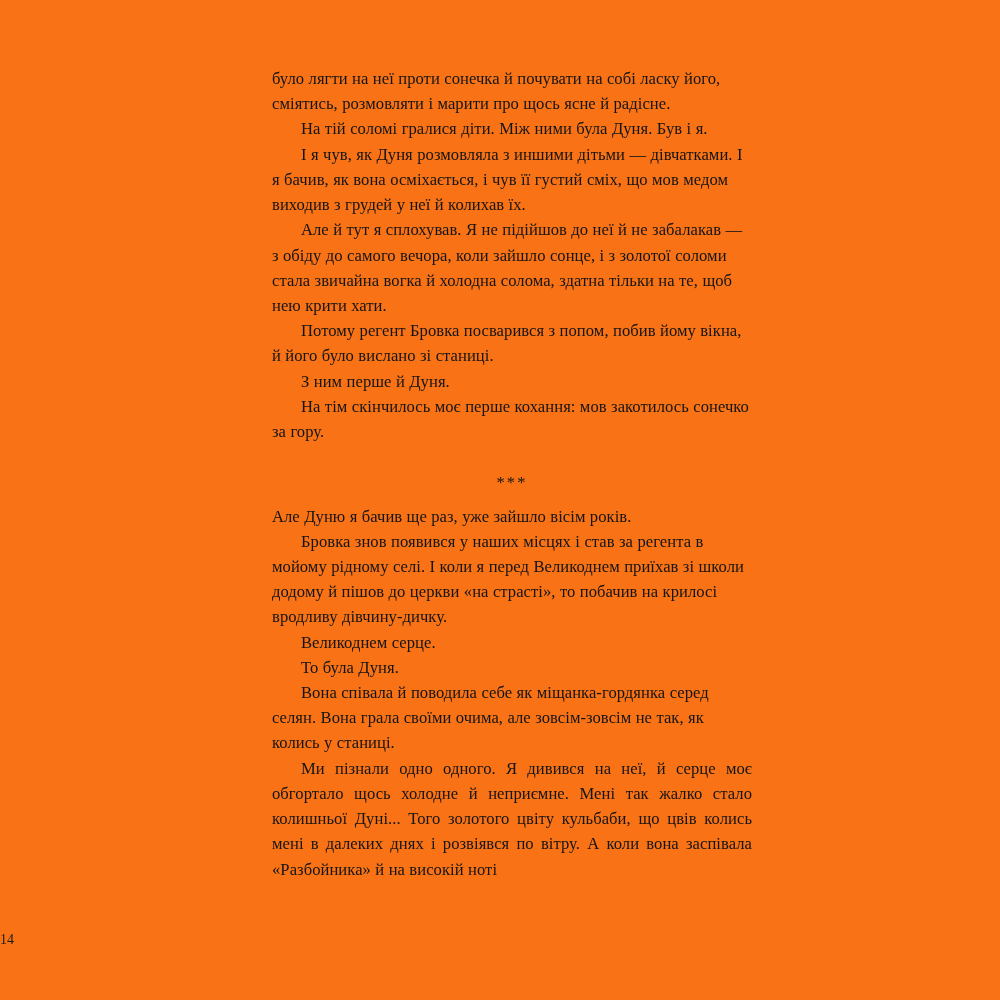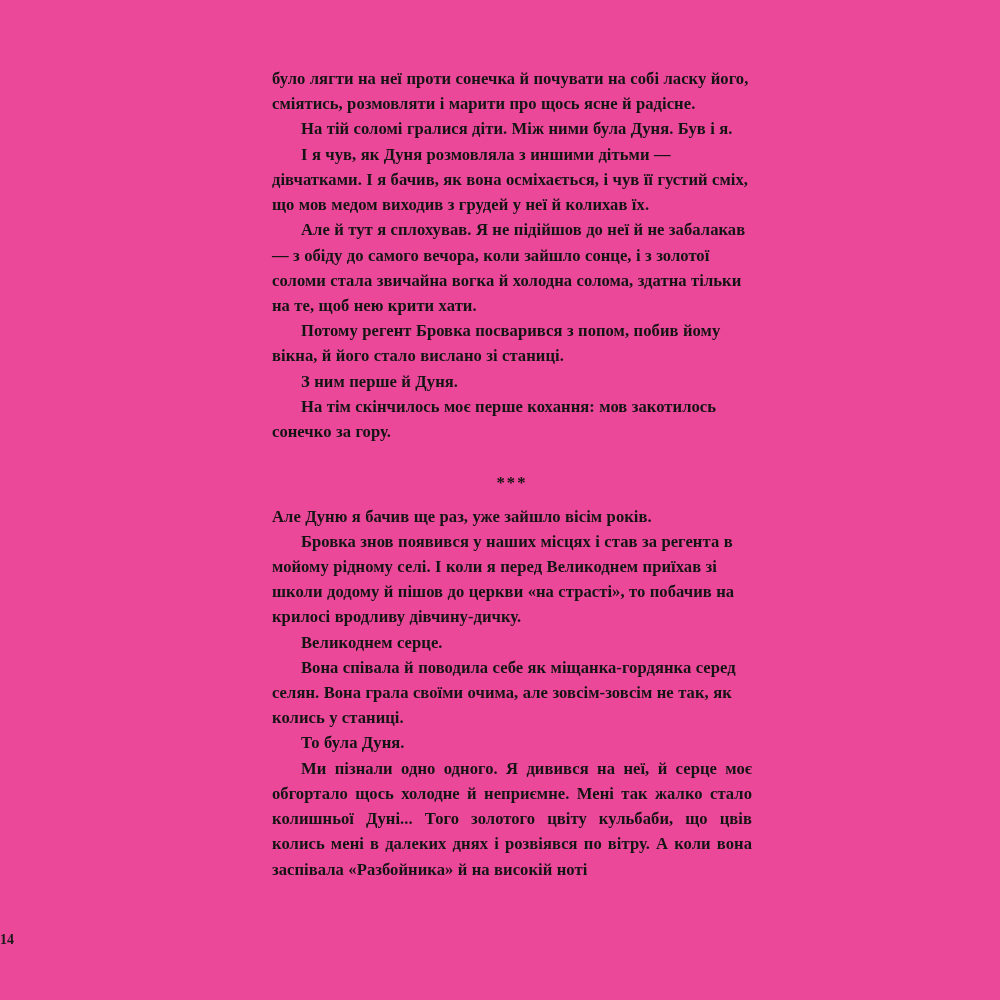--- a/index.html
+++ b/index.html
@@ -11,22 +11,21 @@
     width: 1000px;
     height: 1000px;
     font-family: "Liberation Serif", serif;
     color: #1a1a1a;
     overflow: hidden;
   }
   .page {
     position: relative;
     width: 1000px;
     height: 1000px;
-    background: #ec4899;
-    font-weight: bold;
+    background: #f97316;
   }
   .text-column {
     position: absolute;
     left: 272px;
     top: 66px;
     width: 480px;
   }
   p.para {
     margin: 0;
     font-size: 16.6px;
@@ -70,31 +69,31 @@
 </head>
 <body>
 
 <div class="page">
   <div class="text-column">
 
     <p class="para last-of-block">було лягти на неї проти сонечка й почувати на собі ласку його, сміятись, розмовляти і марити про щось ясне й радісне.</p>
     <p class="para indent last-of-block">На тій соломі гралися діти. Між ними була Дуня. Був і я.</p>
     <p class="para indent last-of-block">І я чув, як Дуня розмовляла з иншими дітьми — дівчатками. І я бачив, як вона осміхається, і чув її густий сміх, що мов медом виходив з грудей у неї й колихав їх.</p>
     <p class="para indent last-of-block">Але й тут я сплохував. Я не підійшов до неї й не забалакав — з обіду до самого вечора, коли зайшло сонце, і з золотої соломи стала звичайна вогка й холодна солома, здатна тільки на те, щоб нею крити хати.</p>
-    <p class="para indent last-of-block">Потому регент Бровка посварився з попом, побив йому вікна, й його стало вислано зі станиці.</p>
+    <p class="para indent last-of-block">Потому регент Бровка посварився з попом, побив йому вікна, й його було вислано зі станиці.</p>
     <p class="para indent last-of-block">З ним перше й Дуня.</p>
     <p class="para indent last-of-block">На тім скінчилось моє перше кохання: мов закотилось сонечко за гору.</p>
 
     <div class="spacer-before-sep"></div>
     <p class="sep">***</p>
     <div class="spacer-after-sep"></div>
 
     <p class="para last-of-block">Але Дуню я бачив ще раз, уже зайшло вісім років.</p>
     <p class="para indent last-of-block">Бровка знов появився у наших місцях і став за регента в мойому рідному селі. І коли я перед Великоднем приїхав зі школи додому й пішов до церкви «на страсті», то побачив на крилосі вродливу дівчину-дичку.</p>
     <p class="para indent last-of-block">Великоднем серце.</p>
+    <p class="para indent last-of-block">То була Дуня.</p>
     <p class="para indent last-of-block">Вона співала й поводила себе як міщанка-гордянка серед селян. Вона грала своїми очима, але зовсім-зовсім не так, як колись у станиці.</p>
-    <p class="para indent last-of-block">То була Дуня.</p>
     <p class="para indent">Ми пізнали одно одного. Я дивився на неї, й серце моє обгортало щось холодне й неприємне. Мені так жалко стало колишньої Дуні... Того золотого цвіту кульбаби, що цвів колись мені в далеких днях і розвіявся по вітру. А коли вона заспівала «Разбойника» й на високій ноті</p>
 
   </div>
 
   <div class="folio">14</div>
 </div>
 
 </body></html>

